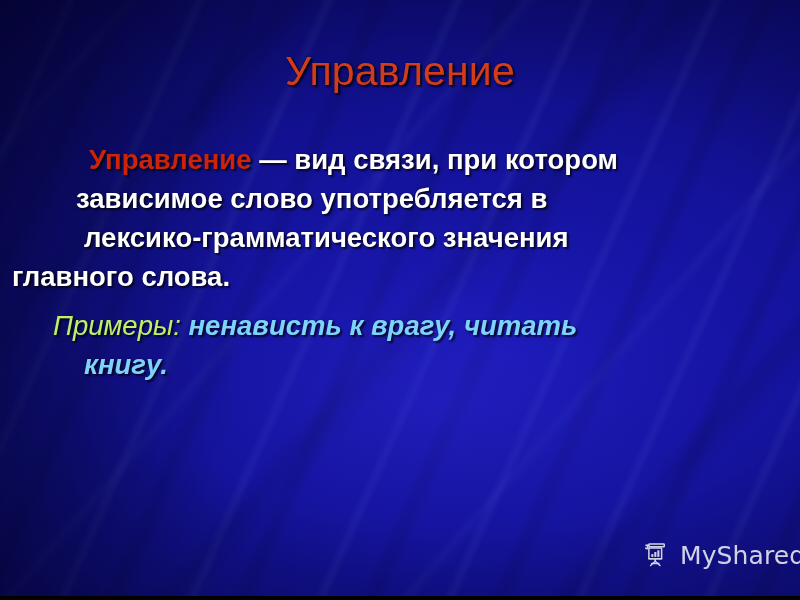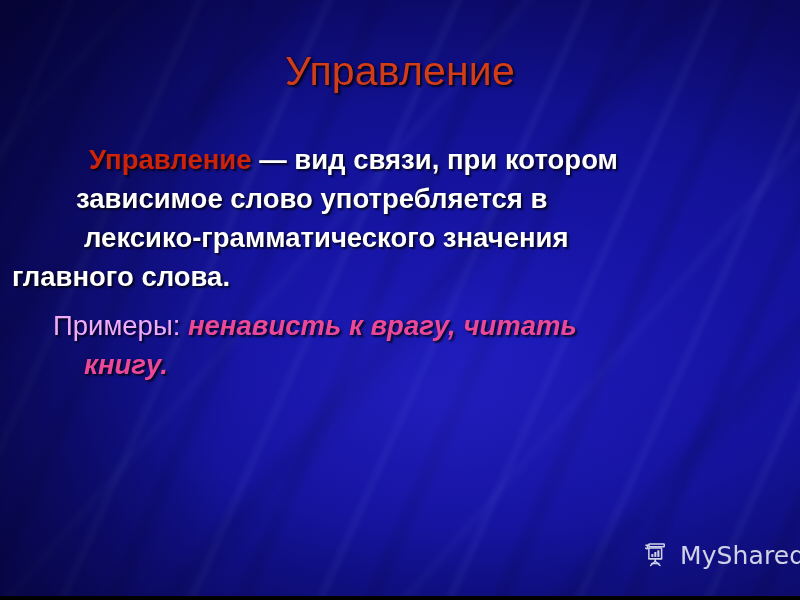--- a/index.html
+++ b/index.html
@@ -131,28 +131,29 @@
   .line.l5 { }
   .line.l6 { margin-left: 41px; margin-top: 10px; }
   .line.l7 { margin-left: 72px; }
 
   .kw-red {
     color: #cc2309;
     font-weight: bold;
     text-shadow: 2px 2px 2px rgba(0,0,0,0.75);
   }
   .label-red {
-    color: #f0abfc;
+    color: #bef264;
     font-weight: normal;
     text-shadow: 2px 2px 2px rgba(0,0,0,0.75);
+    font-style: italic;
   }
   .ital {
     font-style: italic;
     font-weight: bold;
-    color: #ec4899;
+    color: #7dd3fc;
   }
 
   
   .watermark {
     position: absolute;
     left: 641px;
     top: 540px;
     display: flex;
     align-items: center;
     gap: 9px;

